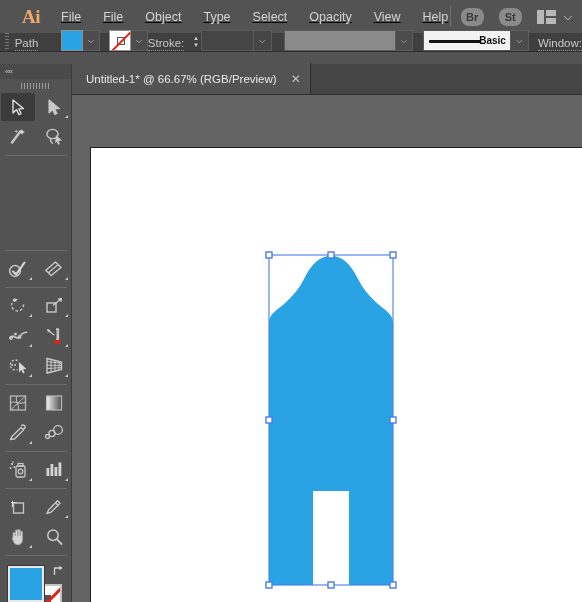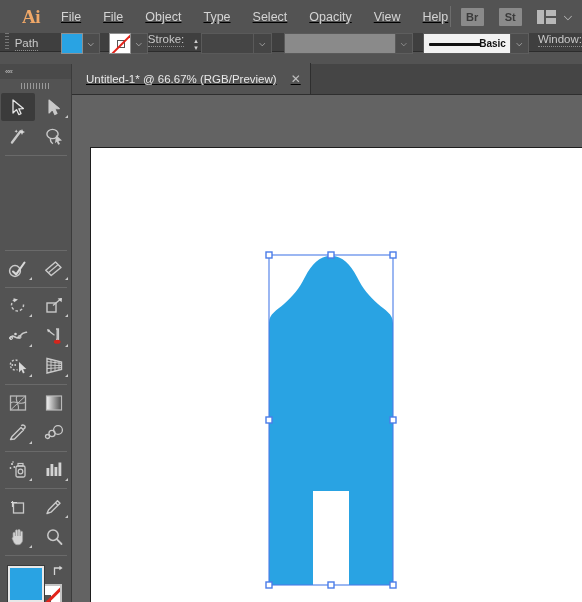--- a/index.html
+++ b/index.html
@@ -35,35 +35,35 @@
     display: flex; align-items: center; gap: 0;
   }
   .menu-divider {
     width: 1px; height: 21px; background: #6d6d6d; margin-right: 10px;
   }
   .appbtn {
     width: 23px; height: 18px;
     background: #8a8a8a; color: #3a3a3a;
     font-size: 11px; font-weight: bold;
     display: flex; align-items: center; justify-content: center;
-    margin-right: 15px; border-radius: 1px;
+    margin-right: 15px; border-radius: 8px;
   }
   .ws-icon { display: flex; gap: 2px; align-items: center; margin-right: 8px; }
   .ws-icon .b1 { width: 7px; height: 14px; background: #b8b8b8; }
   .ws-icon .b2col { display: flex; flex-direction: column; gap: 2px; }
   .ws-icon .b2 { width: 10px; height: 6px; background: #b8b8b8; }
   .chev-menu {
     color: #c9c9c9; font-size: 11px; margin-right: 4px;
   }
 
   
   .controlbar {
     position: absolute; left: 0; top: 33px; width: 582px; height: 19px;
     background: #3f3f3f;
-    display: flex; align-items: flex-start;
+    display: flex; align-items: flex-end;
     border-bottom: 1px solid #2c2c2c;
   }
   .grip {
     width: 5px; height: 18px; margin: 0 6px 0 5px;
     background: repeating-linear-gradient(to bottom, #777 0 1px, transparent 1px 3px);
   }
   .cb-label {
     color: #c8c8c8; font-size: 11.5px;
     border-bottom: 1px dotted #8d8d8d;
     padding-bottom: 1px;
@@ -141,21 +141,20 @@
     position: absolute; left: 72px; top: 64px; width: 510px; height: 31px;
     background: #454545;
     border-bottom: 1px solid #2e2e2e;
     display: flex; align-items: flex-end;
   }
   .doctab {
     height: 31px; background: #535353;
     display: flex; align-items: center;
     padding: 0 9px 0 14px; gap: 14px;
     border-right: 1px solid #2e2e2e;
-    text-decoration: underline;
   }
   .doctab-title { color: #e8e8e8; font-size: 11.5px; white-space: nowrap; }
   .doctab-close { color: #c0c0c0; font-size: 12px; line-height: 1; }
 
   
   .toolpanel {
     position: absolute; left: 0; top: 64px; width: 72px; height: 538px;
     background: #535353;
     border-right: 1px solid #3b3b3b;
   }

